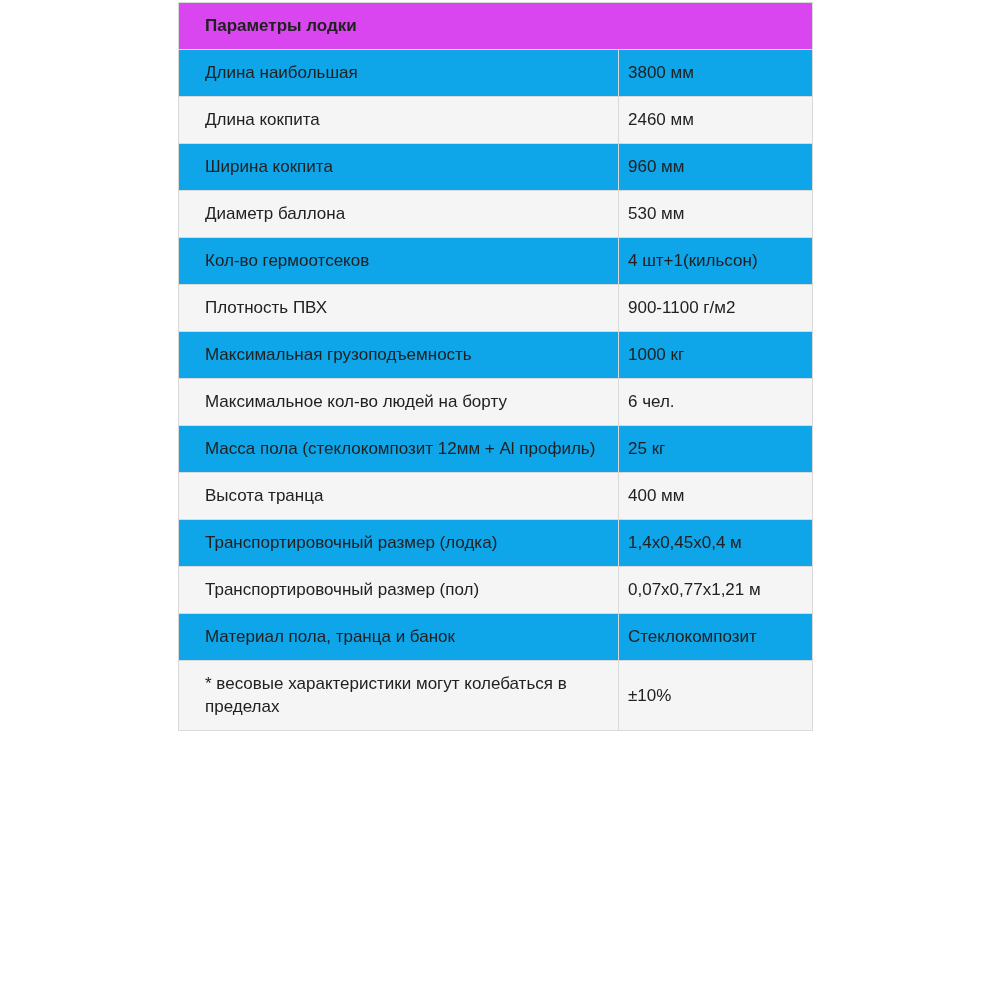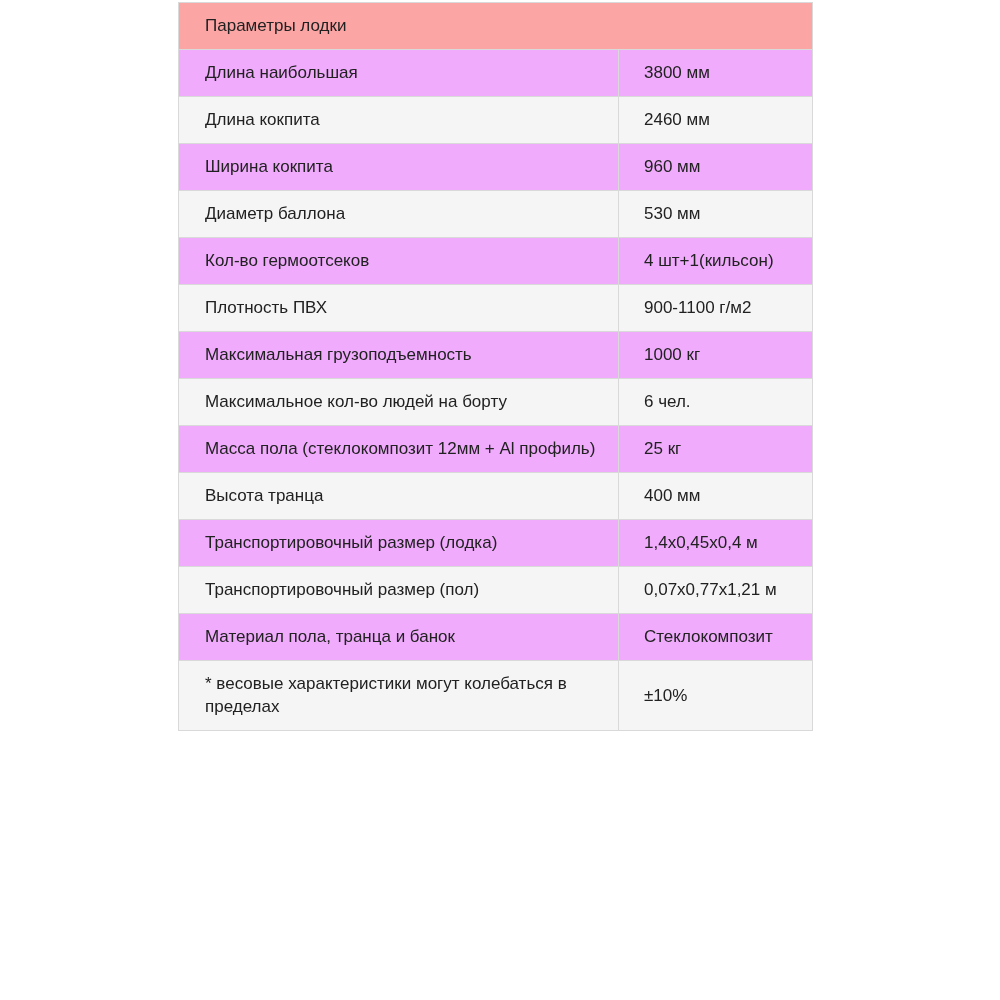--- a/index.html
+++ b/index.html
@@ -25,29 +25,29 @@
   table.spec-table col.c-value { width: 194px; }
   table.spec-table th,
   table.spec-table td {
     border: 1px solid #d9d9d9;
     font-size: 17px;
     line-height: 23px;
     color: #212121;
     text-align: left;
     vertical-align: middle;
     padding: 11px 14px 12px 26px;
-    background: #f0abfc;
+    background: #0ea5e9;
     word-wrap: break-word;
   }
   table.spec-table th.table-title {
-    font-weight: normal;
-    background: #fca5a5;
+    font-weight: bold;
+    background: #d946ef;
   }
   table.spec-table td.value-cell {
-    padding-left: 25px;
+    padding-left: 9px;
   }
   
   table.spec-table tbody tr:nth-child(even) td {
     background: #f5f5f5;
   }
 </style>
 </head>
 <body>
 
 <div class="spec-table-wrap">

